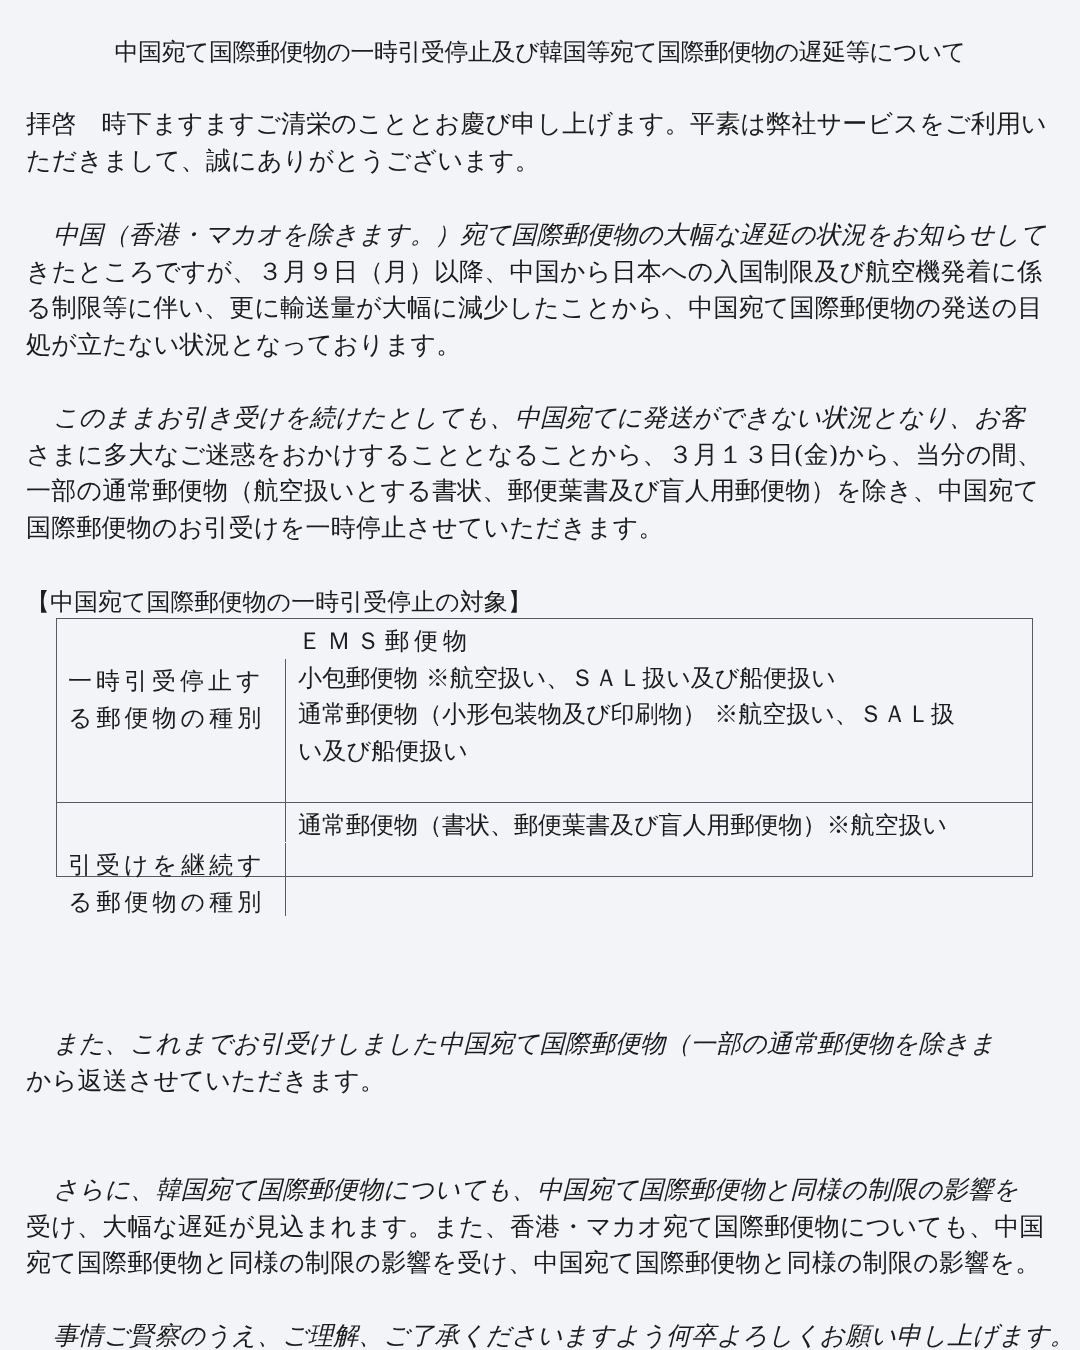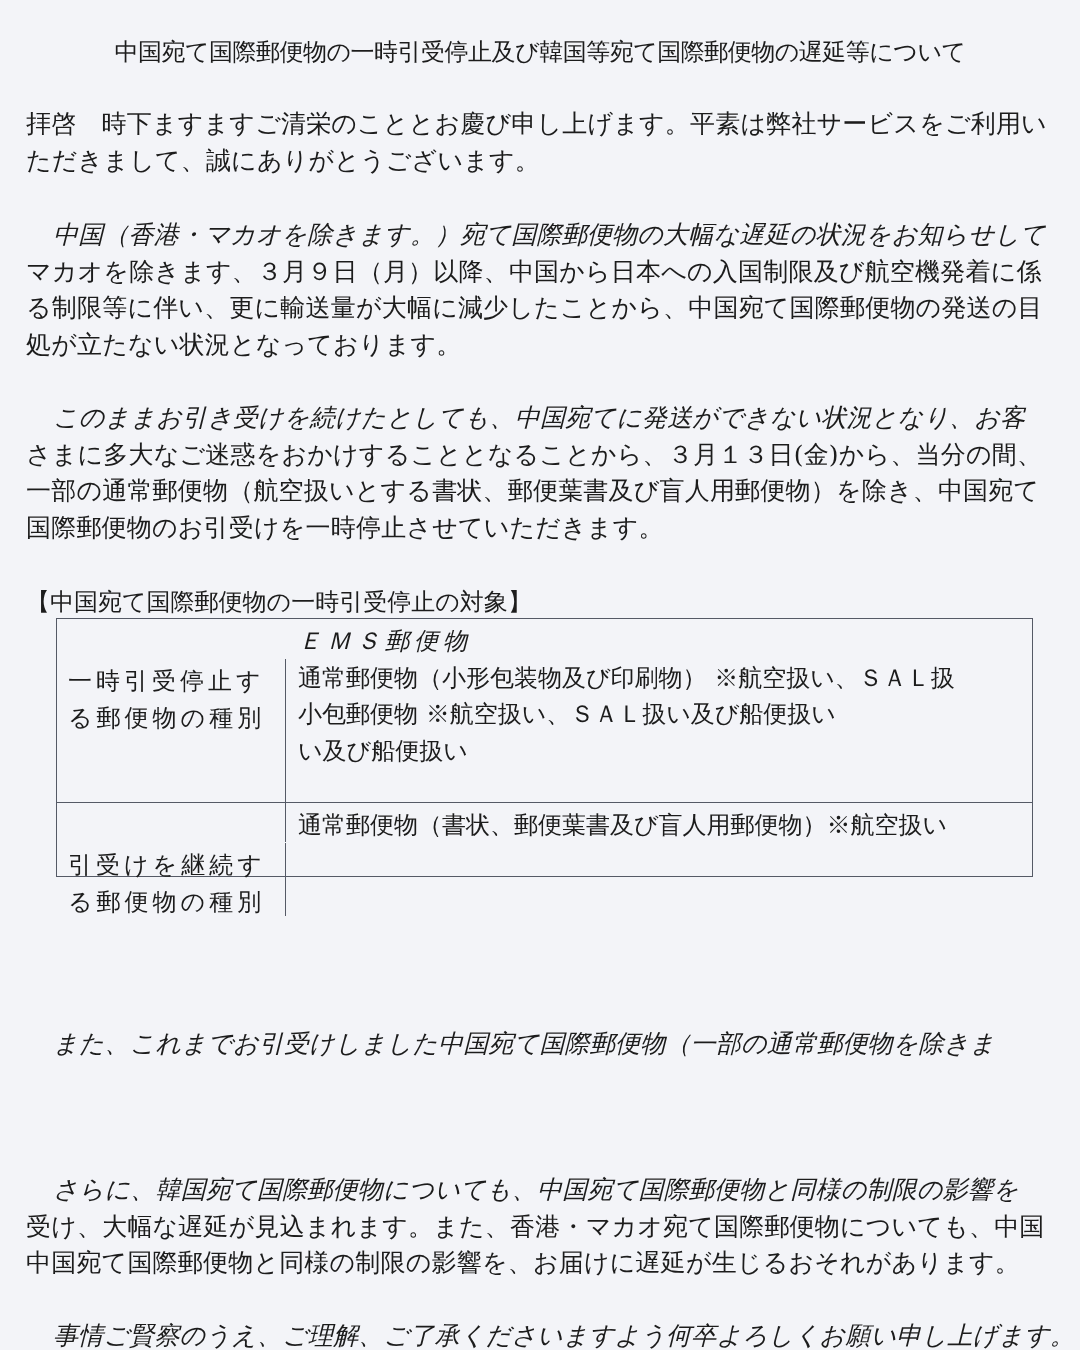--- a/index.html
+++ b/index.html
@@ -86,37 +86,37 @@
     position: absolute;
     left: 229px; top: 0;
     right: 0;
     height: 100%;
     padding: 4px 0 0 12px;
     font-size: 24px;
     line-height: 36.5px;
     box-sizing: border-box;
   }
   .cell-body .line { display: block; white-space: nowrap; }
-  .wide { letter-spacing: 5px; font-style: italic; }
+  .wide { letter-spacing: 5px; }
 </style>
 </head>
 <body>
 
 <div class="doc">
 
   <div class="title">中国宛て国際郵便物の一時引受停止及び韓国等宛て国際郵便物の遅延等について</div>
 
   <div class="para" style="top:106px;">
     <span class="line">拝啓　時下ますますご清栄のこととお慶び申し上げます。平素は弊社サービスをご利用い</span>
     <span class="line">ただきまして、誠にありがとうございます。</span>
   </div>
 
   <div class="para" style="top:217px;">
     <span class="line indent">中国（香港・マカオを除きます。）宛て国際郵便物の大幅な遅延の状況をお知らせして</span>
-    <span class="line">マカオを除きます、３月９日（月）以降、中国から日本への入国制限及び航空機発着に係</span>
+    <span class="line">きたところですが、３月９日（月）以降、中国から日本への入国制限及び航空機発着に係</span>
     <span class="line">る制限等に伴い、更に輸送量が大幅に減少したことから、中国宛て国際郵便物の発送の目</span>
     <span class="line">処が立たない状況となっております。</span>
   </div>
 
   <div class="para" style="top:400px;">
     <span class="line indent">このままお引き受けを続けたとしても、中国宛てに発送ができない状況となり、お客</span>
     <span class="line">さまに多大なご迷惑をおかけすることとなることから、３月１３日(金)から、当分の間、</span>
     <span class="line">一部の通常郵便物（航空扱いとする書状、郵便葉書及び盲人用郵便物）を除き、中国宛て</span>
     <span class="line">国際郵便物のお引受けを一時停止させていただきます。</span>
   </div>
@@ -124,44 +124,45 @@
   <div class="table-caption">【中国宛て国際郵便物の一時引受停止の対象】</div>
 
   <div class="notice-table">
     <div class="row row-1">
       <div class="cell-label">
         <span class="line">一時引受停止す</span>
         <span class="line">る郵便物の種別</span>
       </div>
       <div class="cell-body">
         <span class="line wide">ＥＭＳ郵便物</span>
+        <span class="line">小包郵便物 ※航空扱い、ＳＡＬ扱い及び船便扱い</span>
         <span class="line">通常郵便物（小形包装物及び印刷物） ※航空扱い、ＳＡＬ扱</span>
-        <span class="line">小包郵便物 ※航空扱い、ＳＡＬ扱い及び船便扱い</span>
         <span class="line">い及び船便扱い</span>
       </div>
     </div>
     <div class="row row-2">
       <div class="cell-label">
         <span class="line">引受けを継続す</span>
         <span class="line">る郵便物の種別</span>
       </div>
       <div class="cell-body">
         <span class="line">通常郵便物（書状、郵便葉書及び盲人用郵便物）※航空扱い</span>
       </div>
     </div>
   </div>
 
 
   <div class="para" style="top:1026px;">
     <span class="line indent">また、これまでお引受けしました中国宛て国際郵便物（一部の通常郵便物を除きま</span>
+    <span class="line">から返送させていただきます。</span>
   </div>
 
   <div class="para" style="top:1172px;">
     <span class="line indent">さらに、韓国宛て国際郵便物についても、中国宛て国際郵便物と同様の制限の影響を</span>
     <span class="line">受け、大幅な遅延が見込まれます。また、香港・マカオ宛て国際郵便物についても、中国</span>
-    <span class="line">中国宛て国際郵便物と同様の制限の影響を、お届けに遅延が生じるおそれがあります。</span>
+    <span class="line">宛て国際郵便物と同様の制限の影響を受け、中国宛て国際郵便物と同様の制限の影響を。</span>
   </div>
 
   <div class="para" style="top:1318px;">
     <span class="line indent">事情ご賢察のうえ、ご理解、ご了承くださいますよう何卒よろしくお願い申し上げます。</span>
   </div>
 
 </div>
 
 </body></html>

